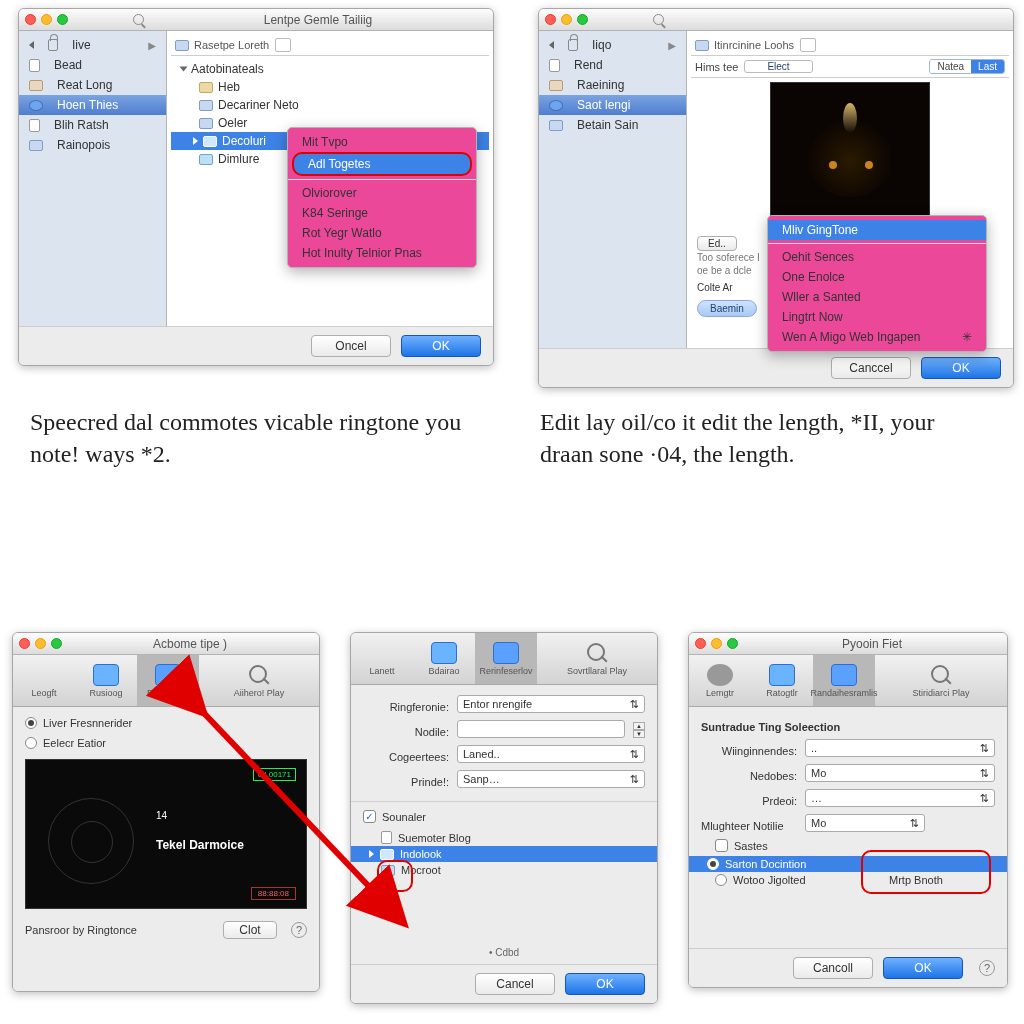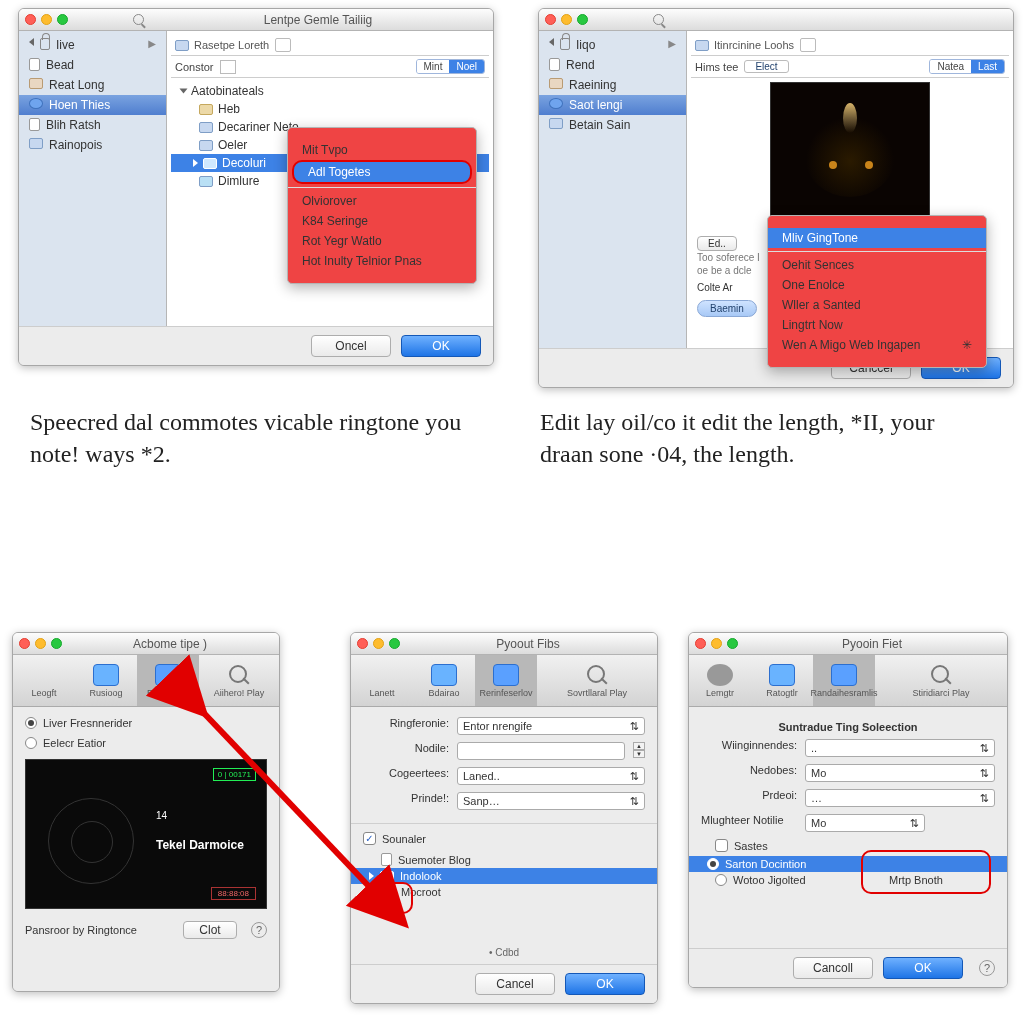--- a/index.html
+++ b/index.html
@@ -13,21 +13,21 @@
   .titlebar .dot { width:11px; height:11px; border-radius:50%; }
   .dot.r { background:#ff5f57; border:1px solid #e33e32;}
   .dot.y { background:#febc2e; border:1px solid #e1a116;}
   .dot.g { background:#28c840; border:1px solid #17a92d;}
   .titlebar .wtitle { flex:1; text-align:center; color:#555; font-size:12px; }
   .search-icon-tb { width:11px; height:11px; border:1.5px solid #888; border-radius:50%; position:relative; }
   .search-icon-tb::after { content:""; position:absolute; width:5px; height:1.5px; background:#888; bottom:-2px; right:-3px; transform:rotate(45deg); }
 
   .win-body { flex:1; display:flex; background:#fff; }
   .sidebar { width:148px; background:#dbe4ef; border-right:1px solid #b6b6b6; padding:4px 0; }
-  .side-item { display:flex; gap:6px; padding:3px 10px; font-size:12px; color:#333; }
+  .side-item { display:flex; align-items:center; gap:14px; padding:3px 10px; font-size:12px; color:#333; }
   .side-item.sel { background: linear-gradient(#7aa3e0,#4f7ecf); color:#fff; }
   .side-item .caret { width:0;height:0;border-top:4px solid transparent;border-bottom:4px solid transparent;border-right:5px solid #666; transform:rotate(0deg);}
   .side-item .arrow-r { margin-left:auto; color:#888; font-size:10px;}
   .ficon { width:14px; height:11px; background:#c7d8f0; border:1px solid #7f9ec6; border-radius:2px; position:relative;}
   .ficon.f2 { background:#e9d7c2; border-color:#b99b73;}
   .ficon.doc { width:11px; height:13px; background:#fff; border:1px solid #999;}
   .ficon.blue { background:#6fa4ee; border-color:#3f72bd;}
   .lock-ic { width:10px;height:12px;border:1px solid #888;border-radius:2px;position:relative;}
   .lock-ic::before{content:"";position:absolute;top:-6px;left:1px;width:6px;height:6px;border:1px solid #888;border-bottom:none;border-radius:4px 4px 0 0;}
 
@@ -38,21 +38,21 @@
   .seg span.on { background:#3d82e6; color:#fff;}
   .crumb { display:flex; gap:5px; align-items:center; font-size:11px; color:#555;}
 
   .tree { padding:4px 6px; font-size:12px;}
   .tree-item { display:flex; align-items:center; gap:5px; padding:2px 4px;}
   .tree-item.indent { padding-left:22px;}
   .tree-sel { background:#3d82e6; color:#fff; margin:0 -6px; padding-left:28px;}
   .tri { width:0;height:0;border-top:4px solid transparent;border-bottom:4px solid transparent;border-left:5px solid #666;}
   .tri.down { transform:rotate(90deg);}
 
-  .ctx-menu { position:absolute; background:#ef4444; border:1px solid #b4b4b4; border-radius:5px; box-shadow:0 4px 14px rgba(0,0,0,.3); padding:12px 0; z-index:5; font-size:12px;}
+  .ctx-menu { position:absolute; background:#ec4899; border:1px solid #b4b4b4; border-radius:5px; box-shadow:0 4px 14px rgba(0,0,0,.3); padding:4px 0; z-index:5; font-size:12px;}
   .ctx-item { padding:3px 14px; white-space:nowrap;}
   .ctx-item.sel { background:#3d82e6; color:#fff;}
   .ctx-sep { height:1px; background:#ddd; margin:3px 0;}
   .redbox { border:2.5px solid #e10000; border-radius:10px; }
 
   .footer-btns { display:flex; gap:10px; padding:8px 12px; justify-content:flex-end; background:#ececec; border-top:1px solid #cdcdcd;align-items:center;}
   .btn { min-width:80px; text-align:center; padding:3px 14px; border-radius:4px; font-size:12px;}
   .btn.def { background:linear-gradient(#fff,#eaeaea); border:1px solid #adadad;}
   .btn.blue { background:linear-gradient(#6fb1ff,#1e74e6); color:#fff; border:1px solid #1458b7;}
 
@@ -64,29 +64,29 @@
   .tb-item.sel { background:#b8b8b8;}
   .tb-ic { width:26px; height:22px; border-radius:4px;}
   .tb-ic.apple { color:#777; font-size:22px; line-height:1;}
   .tb-ic.fldr { background:#5aa0ff; border:1px solid #2c6fcf;}
   .tb-ic.box { background:#69b3ff; border:1px solid #2c6fcf;}
   .tb-ic.srch { position:relative;}
   .tb-ic.srch::before{content:"";position:absolute;width:14px;height:14px;border:2px solid #777;border-radius:50%;left:3px;top:1px;}
   .tb-ic.srch::after{content:"";position:absolute;width:8px;height:2px;background:#777;transform:rotate(45deg);left:16px;top:16px;}
 
   .form-body { padding:10px 12px 4px; background:#ececec;}
-  .form-row { display:flex; align-items:flex-start; gap:8px; margin-bottom:7px; font-size:11px;}
+  .form-row { display:flex; align-items:flex-end; gap:8px; margin-bottom:7px; font-size:11px;}
   .form-row label { width:86px; text-align:right; color:#333;}
   .form-row .fld { flex:1; height:18px; background:#fff; border:1px solid #aaa; border-radius:3px; padding:1px 5px; font-size:11px; display:flex; align-items:center; justify-content:space-between;}
   .stepper{width:12px;display:flex;flex-direction:column;}
   .stepper span{height:8px;border:1px solid #aaa;background:#f3f3f3;font-size:6px;text-align:center;line-height:6px;}
   .chk{display:flex;align-items:center;gap:6px;font-size:11px;}
   .chk .box{width:13px;height:13px;border:1px solid #888;border-radius:3px;background:#fff;display:flex;align-items:center;justify-content:center;}
   .chk .box.on::after{content:"✓";font-size:10px;color:#2a62c7;}
-  .sec-title{font-weight:bold;font-size:11px;margin:4px 0 6px;text-align:center;}
+  .sec-title{font-weight:bold;font-size:11px;margin:4px 0 6px;}
   .list-row{display:flex;align-items:center;gap:6px;padding:2px 6px;font-size:11px;}
   .list-row.sel{background:#3d82e6;color:#fff;margin:0 -12px;padding:2px 18px;}
   .radio{width:12px;height:12px;border:1px solid #888;border-radius:50%;background:#fff;display:inline-flex;align-items:center;justify-content:center;}
   .radio.on::after{content:"";width:6px;height:6px;border-radius:50%;background:#444;}
   hr.sep{border:none;border-top:1px solid #cfcfcf;margin:6px -12px 8px;}
 
   .dark-player { background:#0a0a0a; border:1px solid #333; height:150px; position:relative; color:#9f9; font-size:10px;}
   .dark-player .speaker{position:absolute;left:22px;top:38px;width:86px;height:86px;border:1px solid #333;border-radius:50%;}
   .dark-player .speaker::before{content:"";position:absolute;left:22px;top:22px;width:40px;height:40px;border:1px solid #333;border-radius:50%;}
   .arrow-red{position:absolute;z-index:20;}
@@ -143,28 +143,20 @@
           <span>Rainopois</span>
         </div>
     </div>
     <div class="main">
       <div class="toolbar-row">
         <span class="crumb">
             <span class="ficon"></span>
             <span>Rasetpe Loreth</span>
           </span>
         <span style="width:16px;height:14px;border:1px solid #bbb;background:#fff;border-radius:2px"></span>
-      </div>
-      <div class="toolbar-row">
-        <span>Constor</span>
-        <span style="width:16px;height:14px;border:1px solid #bbb;background:#fff"></span>
-        <div class="seg">
-          <span>Mint</span>
-          <span class="on">Noel</span>
-        </div>
       </div>
       <div class="tree">
         <div class="tree-item">
             <span class="tri down"></span>
             <span>Aatobinateals</span>
           </div>
         <div class="tree-item indent">
             <span class="ficon" style="background:#ecd9a8;border-color:#c5a85e"></span>
             <span>Heb</span>
           </div>
@@ -239,21 +231,21 @@
     <div class="main">
       <div class="toolbar-row">
         <span class="crumb">
             <span class="ficon"></span>
             <span>Itinrcinine Loohs</span>
           </span>
         <span style="width:16px;height:14px;border:1px solid #bbb;background:#fff;border-radius:2px"></span>
       </div>
       <div class="toolbar-row">
         <span>Hims tee</span>
-        <span class="pill-btn" style="border-radius:3px;padding:0 10px;background:#fff;border:1px solid #bbb">Elect</span>
+        <span class="pill-btn" style="border-radius:3px;padding:0 22px;background:#fff;border:1px solid #bbb">Elect</span>
         <div class="seg">
           <span>Natea</span>
           <span class="on">Last</span>
         </div>
       </div>
       <div class="albumart">
         <span class="glow"></span>
         <span class="eye e1"></span>
         <span class="eye e2"></span>
       </div>
@@ -283,21 +275,21 @@
   </div>
   <div class="footer-btns">
     <span class="btn def">Canccel</span>
     <span class="btn blue">OK</span>
   </div>
 </div>
 
 <div class="caption" style="left:30px;top:406px;width:440px">Speecred dal commotes vicable ringtone you note! ways *2.</div>
 <div class="caption" style="left:540px;top:406px;width:440px">Edit lay oil/co it edit the length, *II, your draan sone ·04, the length.</div>
 
-<div class="panel mac-win" style="left:12px;top:632px;width:268px;height:360px;">
+<div class="panel mac-win" style="left:12px;top:632px;width:308px;height:360px;">
   <div class="titlebar">
     <span class="dot r"></span>
     <span class="dot y"></span>
     <span class="dot g"></span>
     <span class="wtitle">Acbome tipe )</span>
   </div>
   <div class="toolbar-big">
     <div class="tb-item">
         <span class="tb-ic apple"></span>
         <span>Leogft</span>
@@ -334,26 +326,20 @@
     </div>
     <div style="display:flex;align-items:center;margin-top:12px;gap:8px">
       <span style="font-size:11px">Pansroor by Ringtonce</span>
       <span class="btn def" style="min-width:54px;padding:1px 10px;margin-left:auto">Clot</span>
       <span class="help-ic">?</span>
     </div>
   </div>
 </div>
 
 <div class="panel mac-win" style="left:350px;top:632px;width:308px;height:372px;">
-  <div class="titlebar">
-    <span class="dot r"></span>
-    <span class="dot y"></span>
-    <span class="dot g"></span>
-    <span class="wtitle">Pyoout Fibs</span>
-  </div>
   <div class="toolbar-big">
     <div class="tb-item">
         <span class="tb-ic apple"></span>
         <span>Lanett</span>
       </div>
     <div class="tb-item">
         <span class="tb-ic box"></span>
         <span>Bdairao</span>
       </div>
     <div class="tb-item sel">

